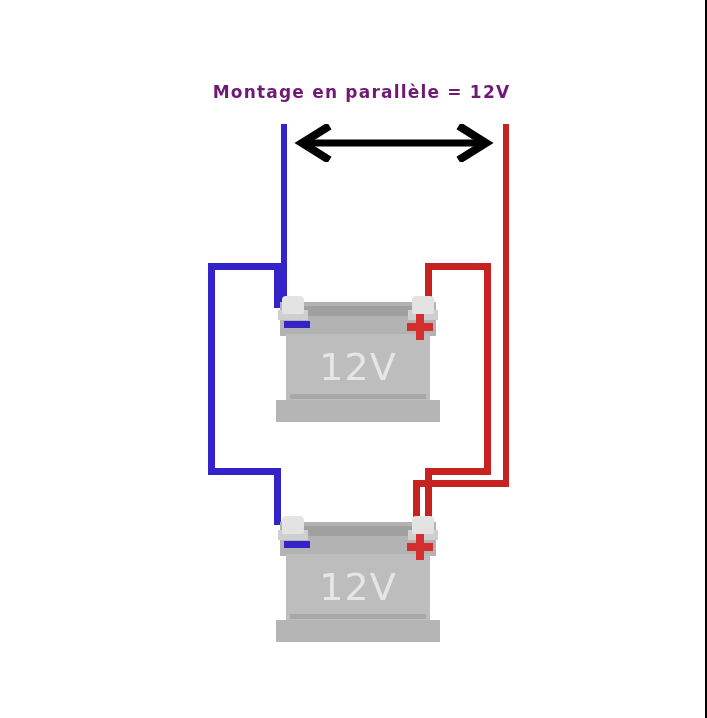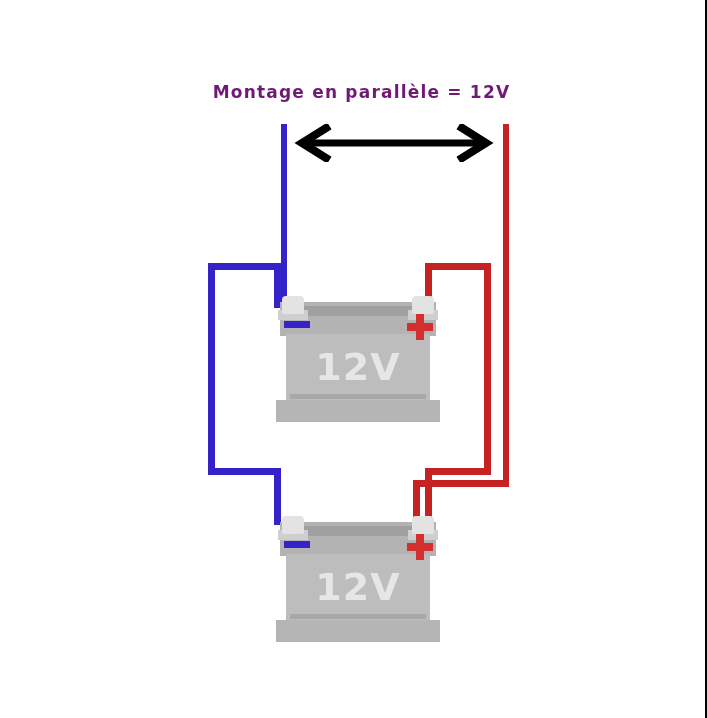--- a/index.html
+++ b/index.html
@@ -131,21 +131,21 @@
   .bat-label {
     position: absolute;
     left: 18px;
     top: 44px;
     width: 144px;
     height: 62px;
     line-height: 62px;
     text-align: center;
     font-family: "DejaVu Sans", sans-serif;
     font-size: 38px;
-    font-weight: bold;
+    font-weight: normal;
     color: #e6e6e6;
     letter-spacing: 1px;
   }
   .post {
     position: absolute;
     top: 4px;
     width: 22px;
     height: 18px;
     background: #e3e3e3;
     border-radius: 4px 4px 2px 2px;

